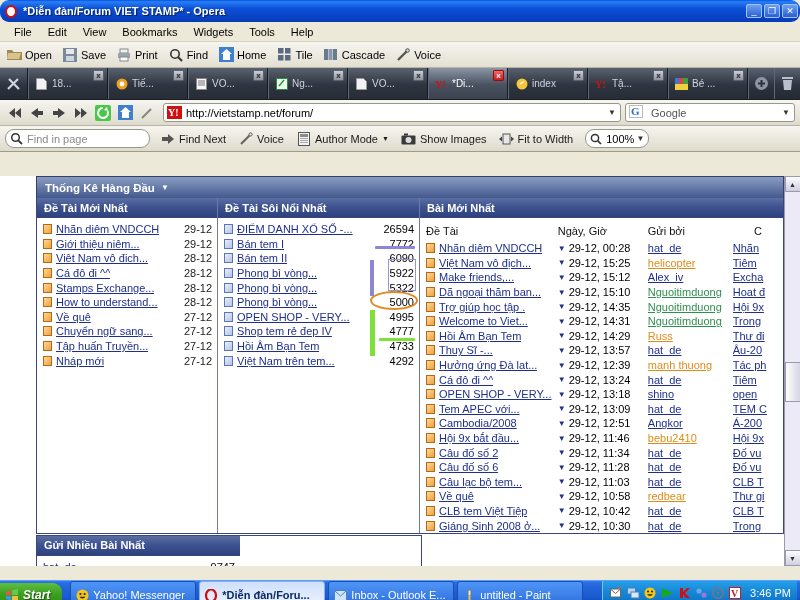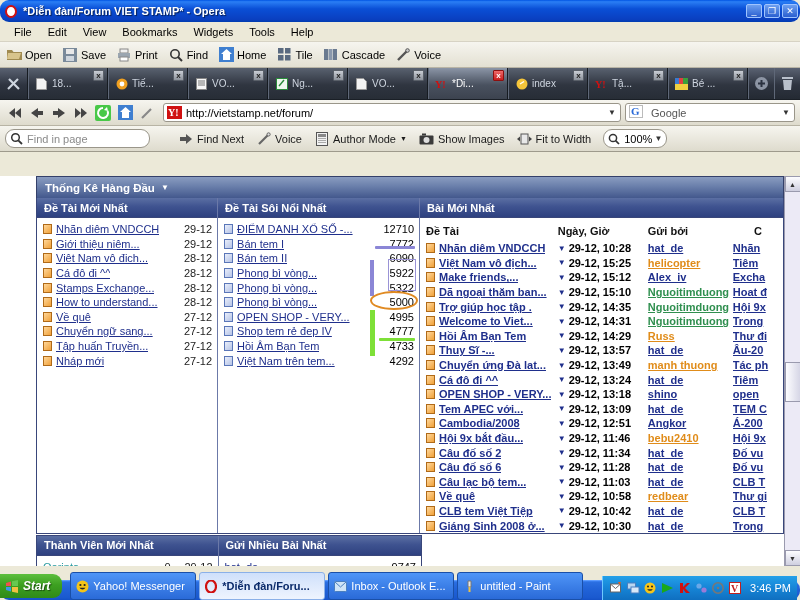--- a/index.html
+++ b/index.html
@@ -126,21 +126,21 @@
   
   .findbar {
     height: 26px; background: linear-gradient(to bottom,#f6f5ef,#dedbcd);
     display: flex; align-items: center; padding: 0 5px;
     border-bottom: 1px solid #9e9a8c;
   }
   .findinput {
     width: 145px; height: 19px; background: #fff;
     border: 1px solid #9a968a; border-radius: 9px;
     display: flex; align-items: center; padding-left: 4px;
-    font-size: 11px; color: #8a8a8a; margin-right: 28px;
+    font-size: 11px; color: #8a8a8a; margin-right: 10px;
   }
   .fbtn { display: flex; align-items: center; margin-right: 12px; font-size: 11px; color: #1a1a1a; }
   .fbtn .ic { width: 15px; height: 15px; margin-right: 4px; display:flex;align-items:center;justify-content:center;}
   .zoombox {
     height: 19px; background: #fff; border: 1px solid #9a968a; border-radius: 9px;
     display: flex; align-items: center; padding: 0 2px 0 4px; font-size: 11px;
   }
 
   
   .viewport {
@@ -202,36 +202,35 @@
   
   .ann { position: absolute; pointer-events: none; }
   .ann-ellipse { border: 2.5px solid #e08a22; border-radius: 50%; }
   .ann-rect { border: 1.5px solid #9a93d6; }
   .ann-uline { background: #8b86d6; height: 3px; border-radius: 1px; }
   .ann-uline-green { background: #7ee038; height: 3px; border-radius: 1px; }
   .ann-vbar { background: #8b86d6; width: 4px; }
   .ann-vbar-green { background: #7ee038; width: 5px; }
 
   
-  .newposts { padding: 4px 0 0 6px; font-weight: bold; }
+  .newposts { padding: 4px 0 0 6px; }
   .np-head { display: flex; font-size: 11px; color: #111; padding: 3px 0 4px 0; }
   .np-row { display: flex; align-items: center; height: 14.6px; font-size: 11px; white-space: nowrap; }
   .np-title { width: 152px; display: flex; align-items: center; overflow: hidden; }
   .np-date { width: 104px; display: flex; align-items: center; }
   .np-by { width: 98px; overflow: hidden; }
   .np-last { width: 58px; overflow: hidden; }
   .tri { color: #1f2f8c; font-size: 8px; margin-right: 3px; }
 
   
   .taskbar {
     position: absolute; left: 0; bottom: 0; width: 800px; height: 20px;
     background: linear-gradient(to bottom,#3c81f3 0%, #2a6ee0 8%, #2163d8 40%, #1a59cf 88%, #1450c6 100%);
-    display: flex; align-items: flex-end;
+    display: flex; align-items: flex-start;
     border-top: 1px solid #5b9bff;
-    border-radius: 9px;
   }
   .startbtn {
     height: 24px; margin: 2px 4px 2px 0;
     background: linear-gradient(to bottom,#5dbf3e 0%, #3da021 45%, #2f8a18 100%);
     border-top-right-radius: 9px; border-bottom-right-radius: 9px;
     display: flex; align-items: center; padding: 0 12px 0 5px;
     color: #fff; font-weight: bold; font-style: italic; font-size: 12px;
     text-shadow: 1px 1px 1px rgba(0,0,0,.5);
   }
   .tasks { display: flex; align-items: center; gap: 3px; flex: 1; padding-left: 4px; }
@@ -684,21 +683,21 @@
                 </div>
             </div>
           </div>
 
           <div class="col" style="width:203px;position:relative;">
             <div class="colhead">Đề Tài Sôi Nổi Nhất</div>
             <div class="colbody">
               <div class="row">
                   <span class="ficon blue"></span>
                   <span class="lnk">ĐIỂM DANH XỔ SỐ -...</span>
-                  <span class="num">12710</span>
+                  <span class="num">26594</span>
                 </div>
               <div class="row">
                   <span class="ficon blue"></span>
                   <span class="lnk">Bán tem I</span>
                   <span class="num">7772</span>
                 </div>
               <div class="row">
                   <span class="ficon blue"></span>
                   <span class="lnk">Bán tem II</span>
                   <span class="num">6090</span>
@@ -758,21 +757,21 @@
                 <span class="np-last" style="text-align:center;">C</span>
               </div>
               <div id="np-rows">
                   <div class="np-row">
                     <span class="np-title">
                       <span class="ficon"></span>
                       <span class="lnk">Nhãn diêm VNDCCH</span>
                     </span>
                     <span class="np-date">
                       <span class="tri">▼</span>
-                      <span>29-12, 10:28</span>
+                      <span>29-12, 00:28</span>
                     </span>
                     <span class="np-by"><span class="lnk ">hat_de</span></span>
                     <span class="np-last"><span class="lnk">Nhãn </span></span>
                   </div>
                   <div class="np-row">
                     <span class="np-title">
                       <span class="ficon"></span>
                       <span class="lnk">Việt Nam vô địch...</span>
                     </span>
                     <span class="np-date">
@@ -850,25 +849,25 @@
                     <span class="np-date">
                       <span class="tri">▼</span>
                       <span>29-12, 13:57</span>
                     </span>
                     <span class="np-by"><span class="lnk ">hat_de</span></span>
                     <span class="np-last"><span class="lnk">Âu-20</span></span>
                   </div>
                   <div class="np-row">
                     <span class="np-title">
                       <span class="ficon"></span>
-                      <span class="lnk">Chuyển ứng Đà lat...</span>
-                    </span>
-                    <span class="np-date">
-                      <span class="tri">▼</span>
-                      <span>29-12, 13:49</span>
+                      <span class="lnk">Hưởng ứng Đà lat...</span>
+                    </span>
+                    <span class="np-date">
+                      <span class="tri">▼</span>
+                      <span>29-12, 12:39</span>
                     </span>
                     <span class="np-by"><span class="lnk orange">manh thuong</span></span>
                     <span class="np-last"><span class="lnk">Tác ph</span></span>
                   </div>
                   <div class="np-row">
                     <span class="np-title">
                       <span class="ficon"></span>
                       <span class="lnk">Cá đô đi ^^</span>
                     </span>
                     <span class="np-date">
@@ -997,31 +996,20 @@
                     </span>
                     <span class="np-by"><span class="lnk ">hat_de</span></span>
                     <span class="np-last"><span class="lnk">Trong</span></span>
                   </div>
                 </div>
             </div>
           </div>
         </div>
 
         <div class="statbox" style="border-top:1px solid #39467a; margin-top:1px; position:relative; width:386px;">
-          <div class="col" style="width:182px;">
-            <div class="colhead">Thành Viên Mới Nhất</div>
-            <div class="colbody">
-              <div class="row">
-                  <span class="lnk teal">Oorinta</span>
-                  <span class="cnt" style="margin-left:auto;">0</span>
-                  <span class="date" style="width:42px;text-align:right;margin-left:0;">29-12</span>
-                </div>
-
-            </div>
-          </div>
 
           <div class="col" style="width:203px;position:relative;">
             <div class="colhead">Gửi Nhiều Bài Nhất</div>
             <div class="colbody">
               <div class="row">
                   <span class="lnk">hat_de</span>
                   <span class="num">9747</span>
                 </div>
 
             </div>

